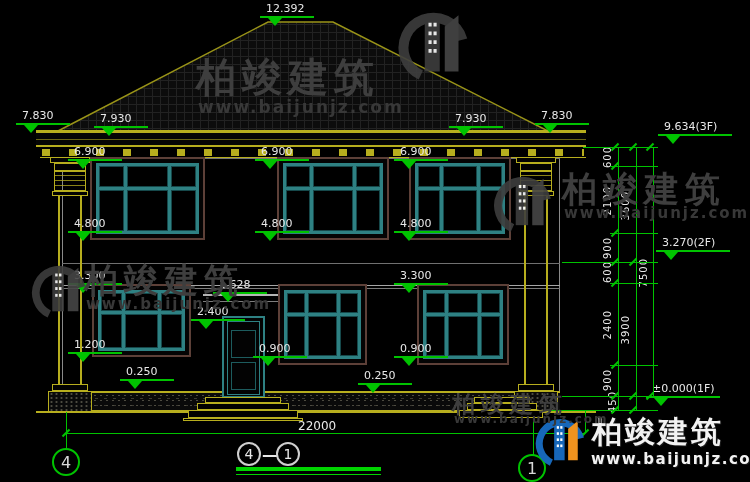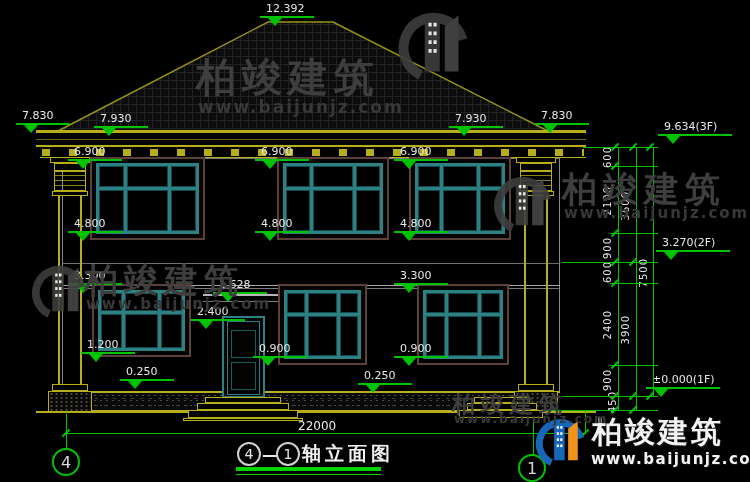--- a/index.html
+++ b/index.html
@@ -139,21 +139,20 @@
     <span>1</span>
   </div>
 
   <div class="tcirc" style="left:237px;top:442px;">
     <span>4</span>
   </div>
   <div class="tdash" style="left:262px;top:445px;">—</div>
   <div class="tcirc" style="left:276px;top:442px;">
     <span>1</span>
   </div>
-  <div class="ttext" style="left:302px;top:441px;">轴立面图</div>
   <div class="tbar1"></div>
   <div class="tbar2"></div>
 
   <div class="abs" id="logo-icon" style="left:534px;top:410px;width:58px;height:64px;"><svg width="56" height="62" viewBox="0 0 64 70">
         <circle cx="30" cy="38" r="24" fill="none" stroke="#1767b9" stroke-width="8" stroke-dasharray="96 55" transform="rotate(115 30 38)"></circle>
         <rect x="23" y="12" width="12" height="45" fill="#1767b9"></rect>
         <polygon points="39,21 50,12 50,57 39,57" fill="#f0931e"></polygon>
         <rect x="26" y="18" width="2.5" height="3" fill="#fff"></rect>
         <rect x="30" y="18" width="2.5" height="3" fill="#fff"></rect>
         <rect x="26" y="25" width="2.5" height="3" fill="#fff"></rect>
@@ -240,28 +239,28 @@
     <div class="elev" style="position: absolute; left: 74px; top: 146px;"><span class="t">6.900</span><i class="ln"></i><i class="tri"></i></div>
     <div class="elev" style="position: absolute; left: 261px; top: 146px;"><span class="t">6.900</span><i class="ln"></i><i class="tri"></i></div>
     <div class="elev" style="position: absolute; left: 400px; top: 146px;"><span class="t">6.900</span><i class="ln"></i><i class="tri"></i></div>
     <div class="elev" style="position: absolute; left: 74px; top: 218px;"><span class="t">4.800</span><i class="ln"></i><i class="tri"></i></div>
     <div class="elev" style="position: absolute; left: 261px; top: 218px;"><span class="t">4.800</span><i class="ln"></i><i class="tri"></i></div>
     <div class="elev" style="position: absolute; left: 400px; top: 218px;"><span class="t">4.800</span><i class="ln"></i><i class="tri"></i></div>
     <div class="elev" style="position: absolute; left: 74px; top: 270px;"><span class="t">3.300</span><i class="ln"></i><i class="tri"></i></div>
     <div class="elev" style="position: absolute; left: 400px; top: 270px;"><span class="t">3.300</span><i class="ln"></i><i class="tri"></i></div>
     <div class="elev" style="position: absolute; left: 219px; top: 279px;"><span class="t">1.628</span><i class="ln"></i><i class="tri"></i></div>
     <div class="elev" style="position: absolute; left: 197px; top: 306px;"><span class="t">2.400</span><i class="ln"></i><i class="tri"></i></div>
-    <div class="elev" style="position: absolute; left: 87px; top: 339px;"><span class="t">1.200</span><i class="ln"></i><i class="tri"></i></div>
+    <div class="elev" style="position: absolute; left: 74px; top: 339px;"><span class="t">1.200</span><i class="ln"></i><i class="tri"></i></div>
     <div class="elev" style="position: absolute; left: 259px; top: 343px;"><span class="t">0.900</span><i class="ln"></i><i class="tri"></i></div>
     <div class="elev" style="position: absolute; left: 400px; top: 343px;"><span class="t">0.900</span><i class="ln"></i><i class="tri"></i></div>
     <div class="elev" style="position: absolute; left: 126px; top: 366px;"><span class="t">0.250</span><i class="ln"></i><i class="tri"></i></div>
     <div class="elev" style="position: absolute; left: 364px; top: 370px;"><span class="t">0.250</span><i class="ln"></i><i class="tri"></i></div>
     <div class="elev elev-r" style="position: absolute; left: 664px; top: 121px;"><span class="t">9.634(3F)</span><i class="ln"></i><i class="tri"></i></div>
     <div class="elev elev-r" style="position: absolute; left: 662px; top: 237px;"><span class="t">3.270(2F)</span><i class="ln"></i><i class="tri"></i></div>
-    <div class="elev elev-r" style="position: absolute; left: 652px; top: 374px; text-align: center;"><span class="t">±0.000(1F)</span><i class="ln"></i><i class="tri"></i></div>
+    <div class="elev elev-r" style="position: absolute; left: 652px; top: 383px; text-align: center;"><span class="t">±0.000(1F)</span><i class="ln"></i><i class="tri"></i></div>
     <div class="vdim" style="position: absolute; left: 602px; top: 146px;">600</div>
     <div class="vdim" style="position: absolute; left: 602px; top: 186px;">2100</div>
     <div class="vdim" style="position: absolute; left: 602px; top: 237px;">900</div>
     <div class="vdim" style="position: absolute; left: 602px; top: 261px;">600</div>
     <div class="vdim" style="position: absolute; left: 602px; top: 310px;">2400</div>
     <div class="vdim" style="position: absolute; left: 602px; top: 369px;">900</div>
     <div class="vdim" style="position: absolute; left: 607px; top: 391px;">450</div>
     <div class="vdim" style="position: absolute; left: 620px; top: 191px;">3600</div>
     <div class="vdim" style="position: absolute; left: 620px; top: 315px;">3900</div>
     <div class="vdim" style="position: absolute; left: 638px; top: 258px;">7500</div>

